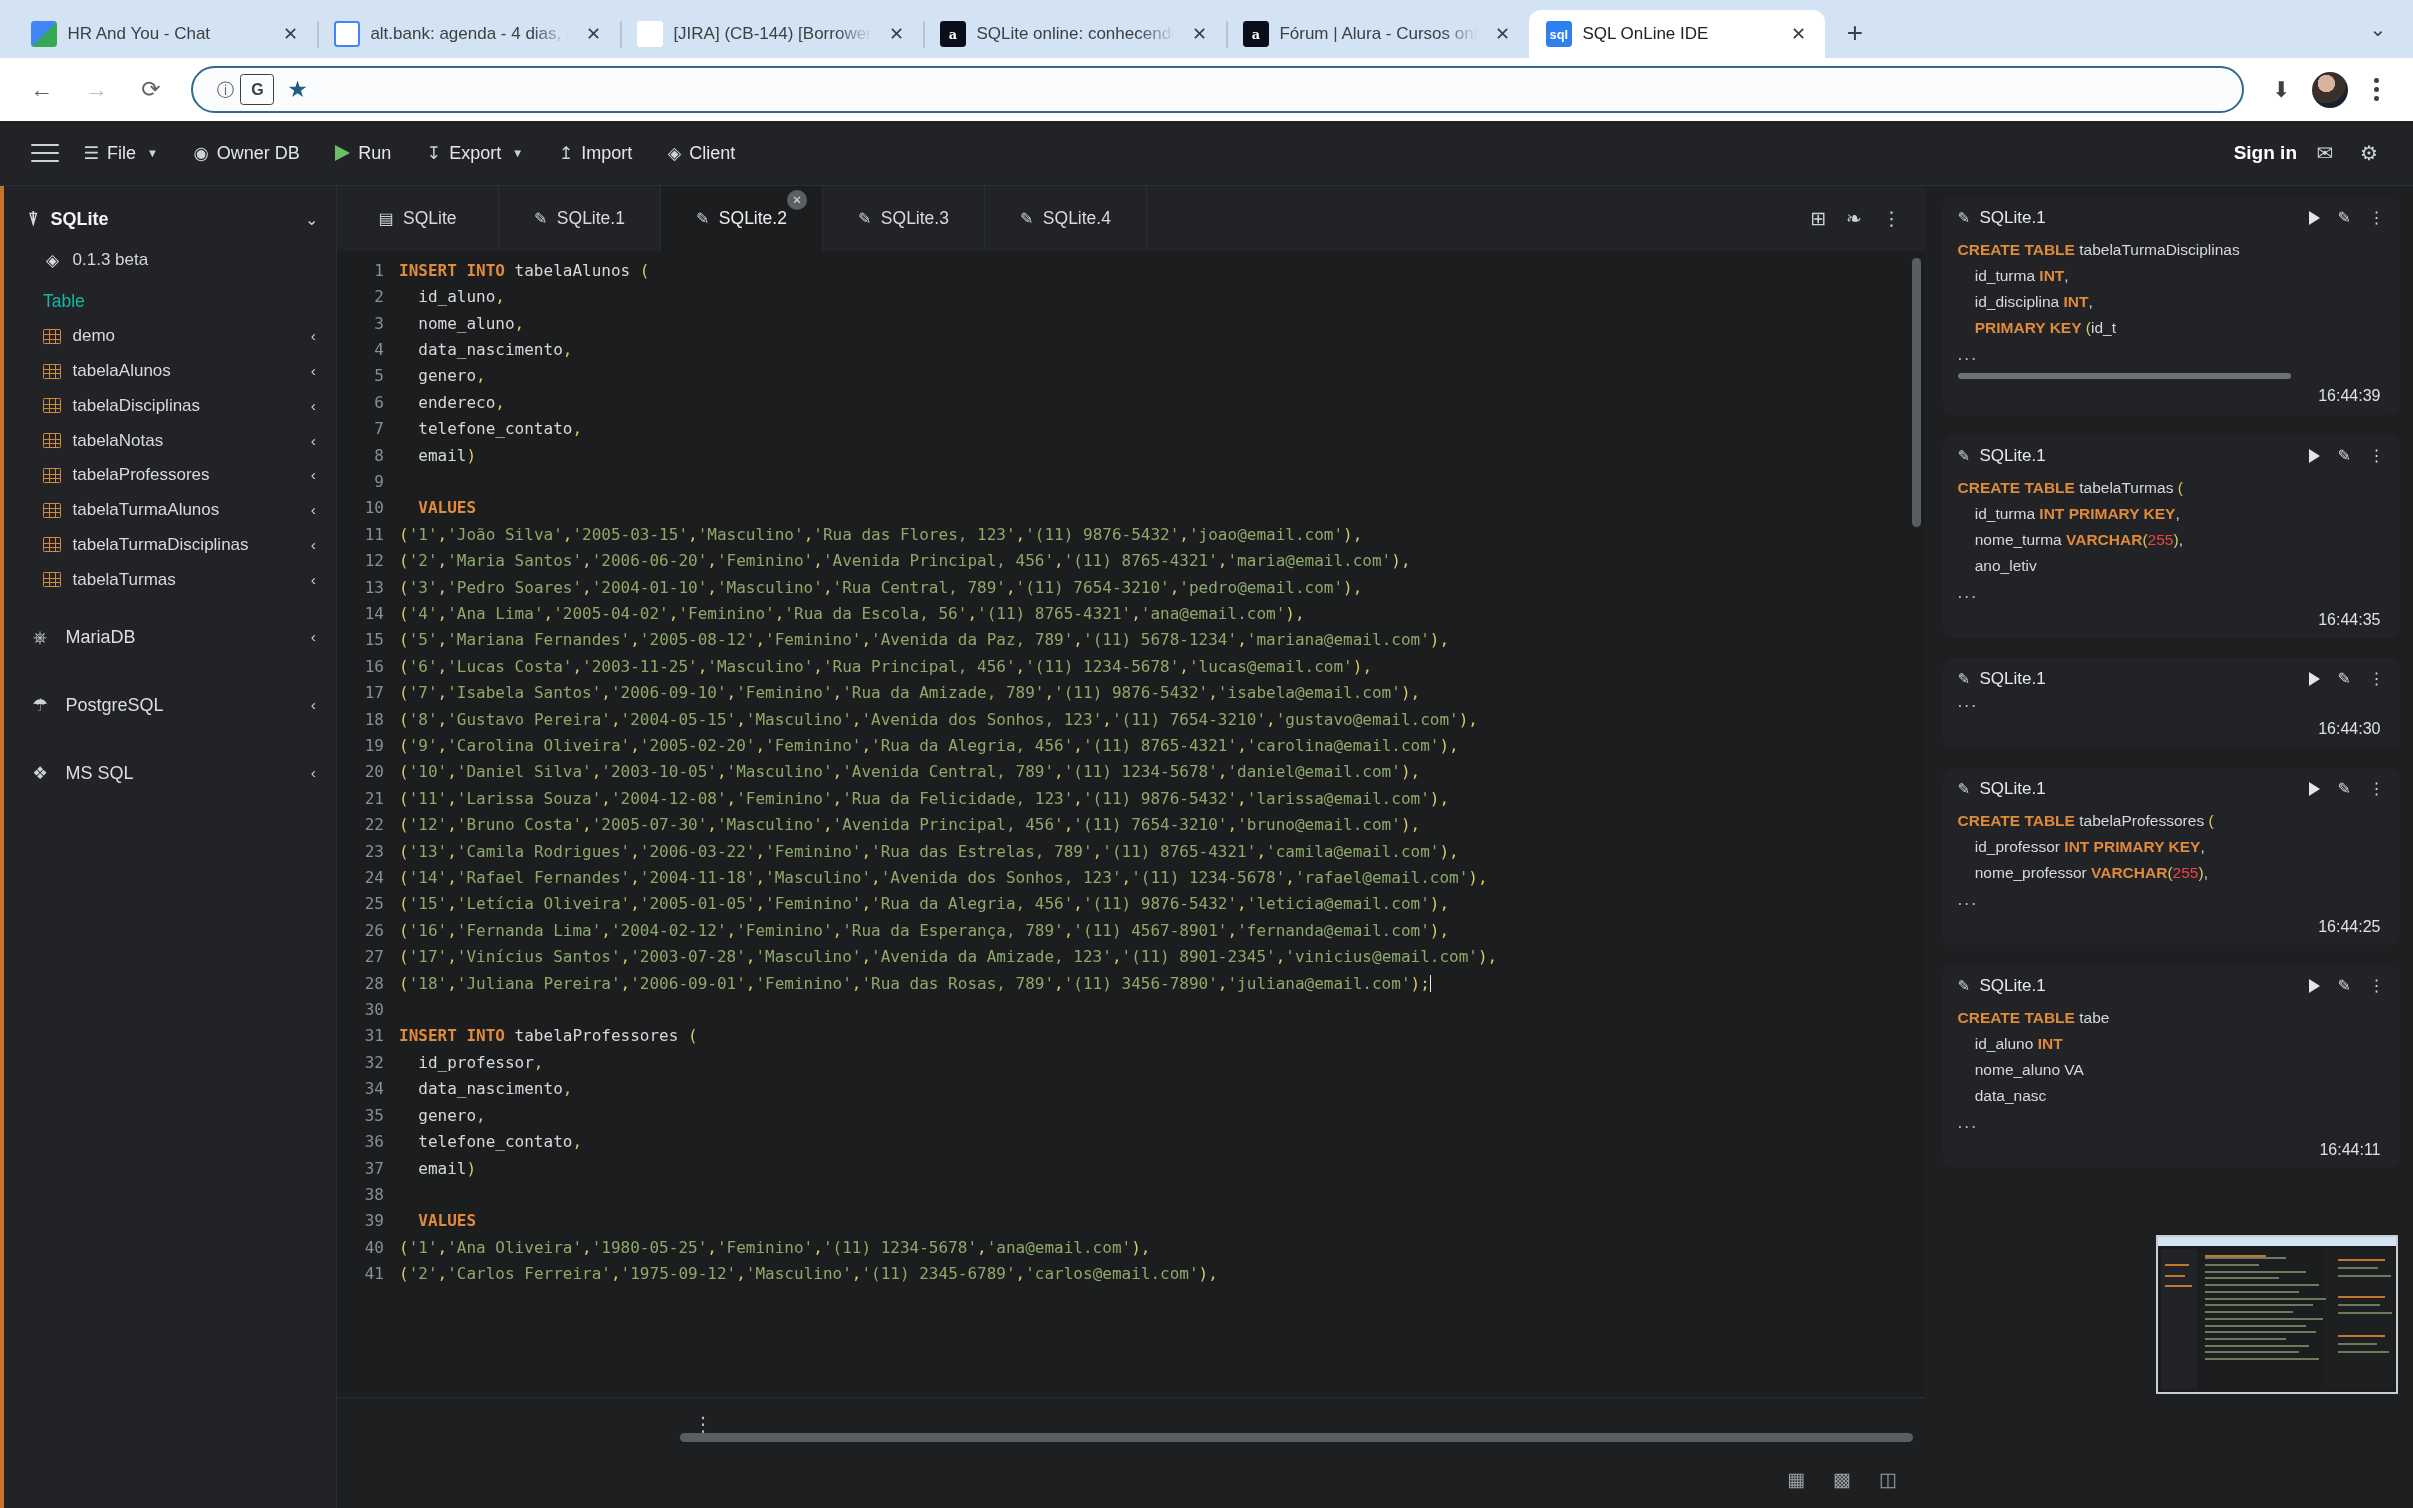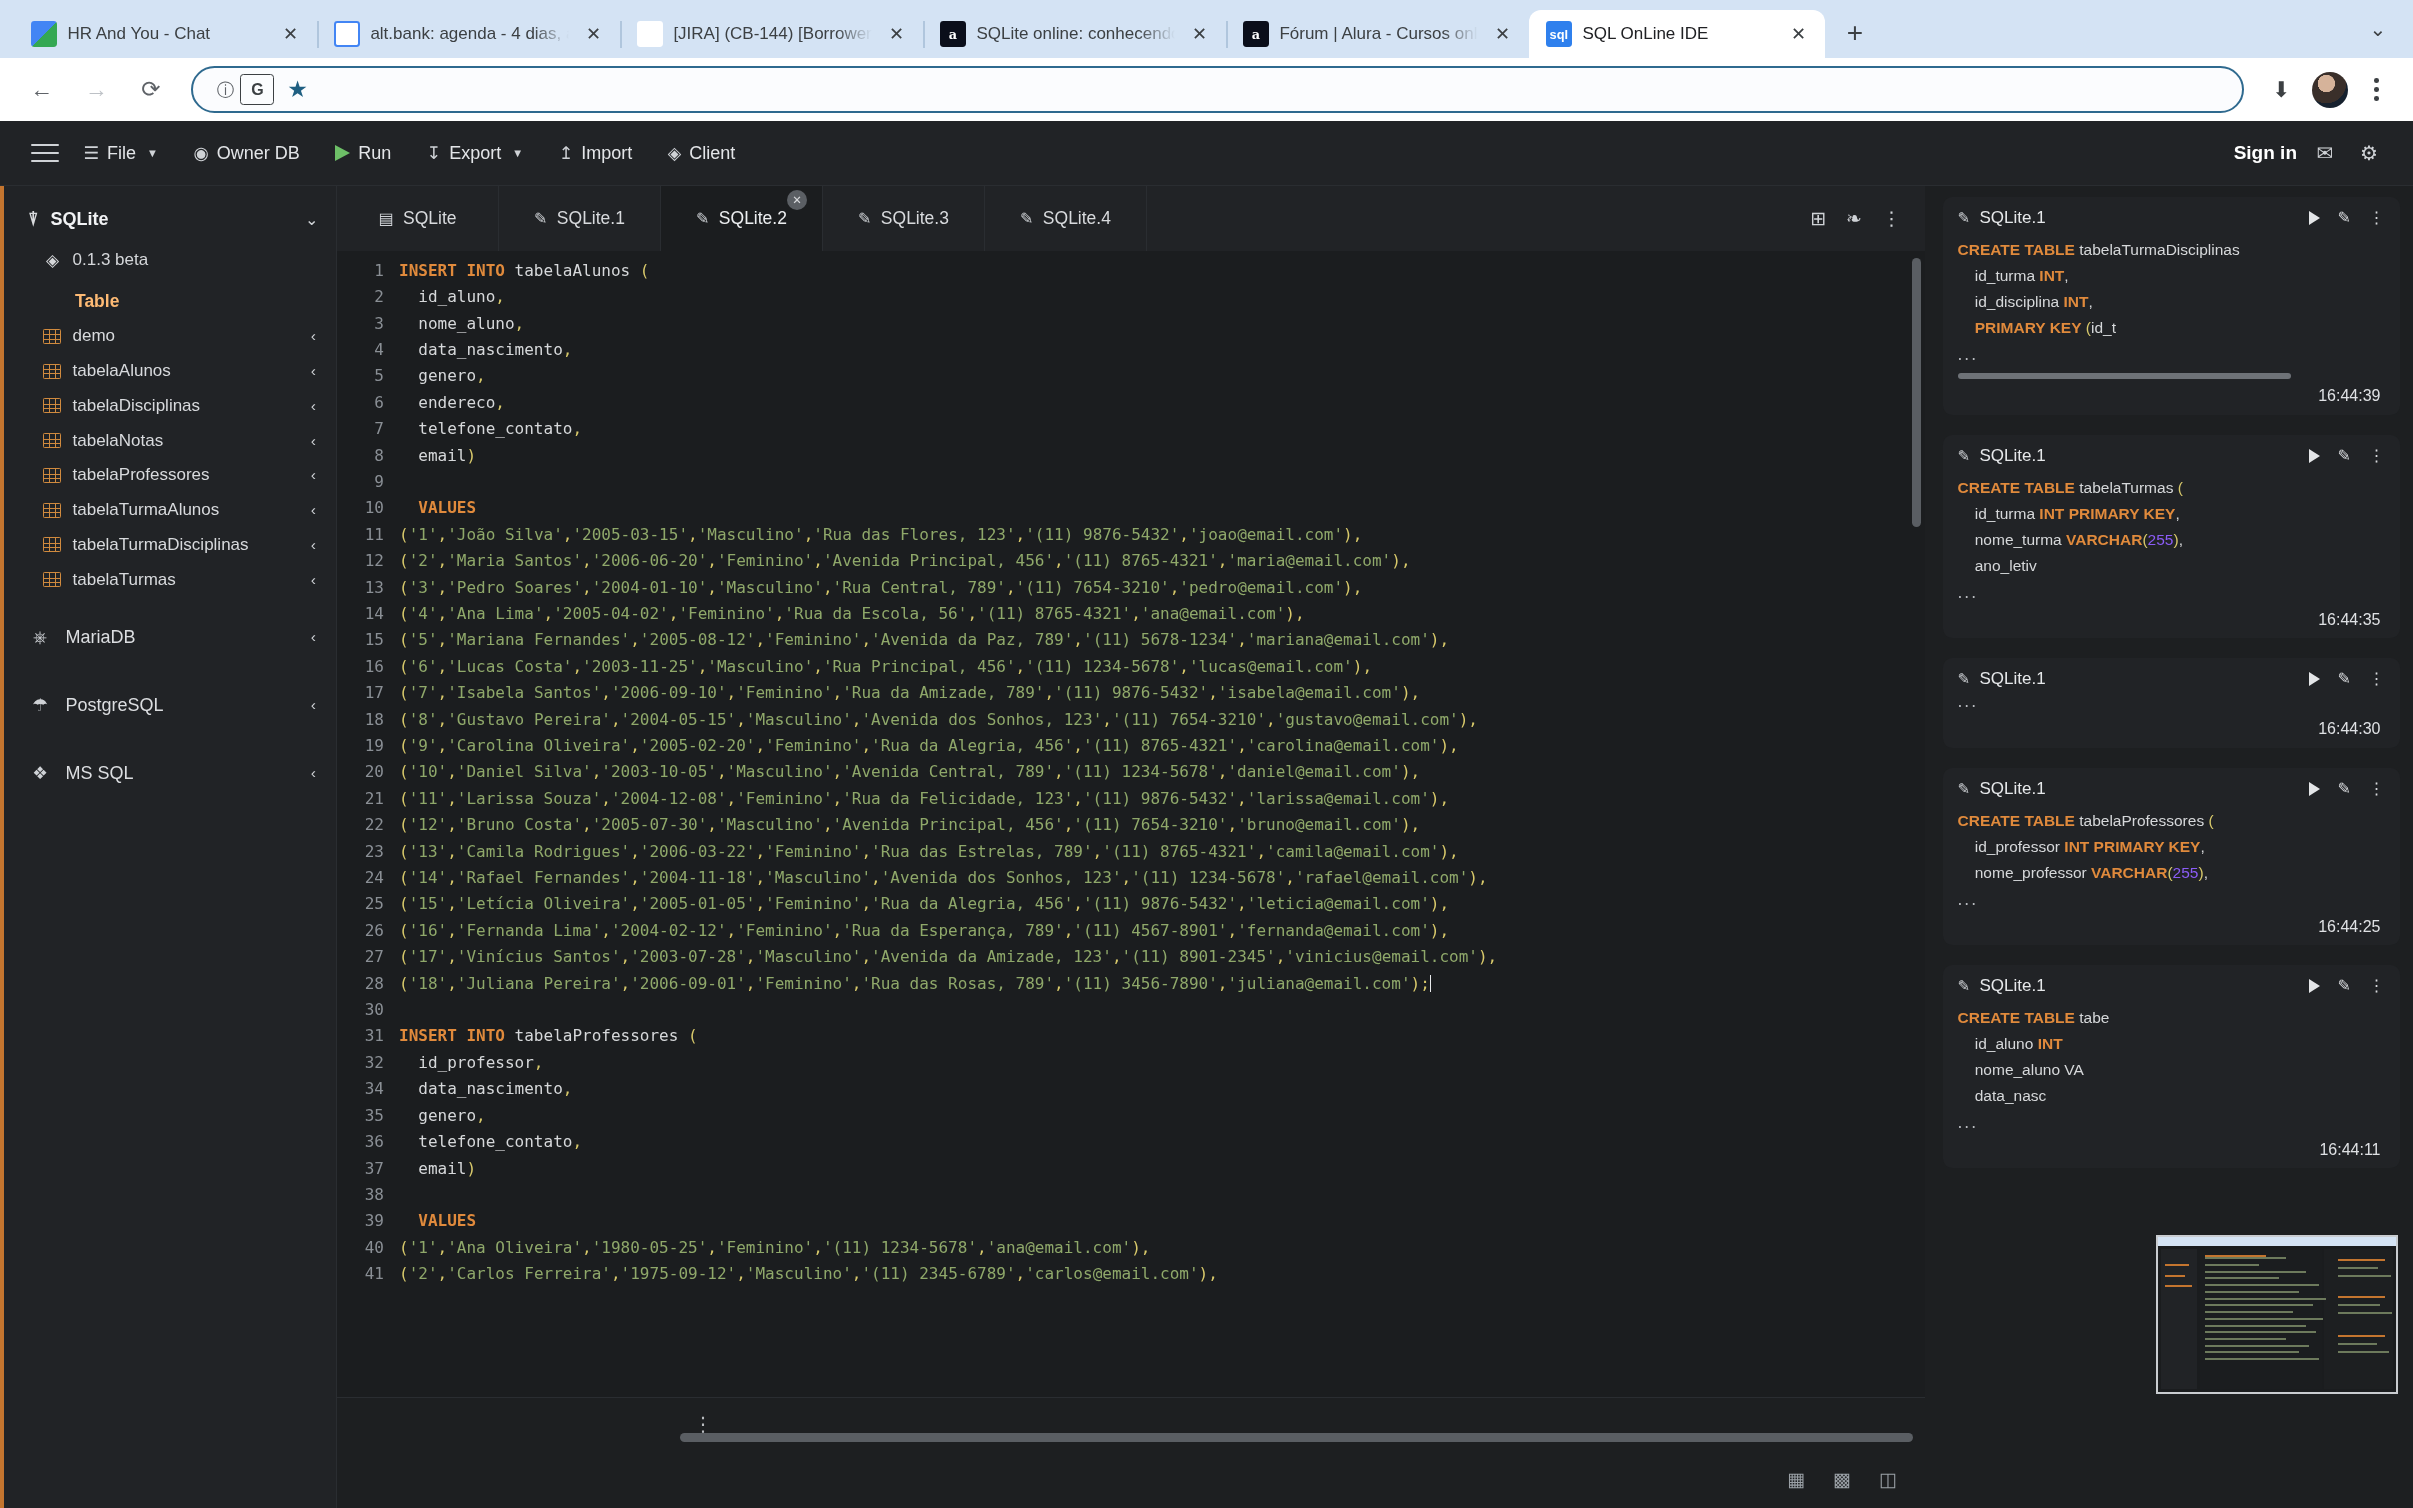--- a/index.html
+++ b/index.html
@@ -133,21 +133,21 @@
   .side-head {
     display:flex; align-items:center; gap:12px; padding: 10.8px 17.5px 10.8px 24px;
     color:#f2f3f5; font-size:18px; font-weight:bold;
   }
   .side-head .sicon { font-size:17.5px; color:#d8dadd; }
   .side-head .schev { margin-left:auto; font-size:16px; color:#cfd2d6; font-weight:400;}
   .side-sub {
     display:flex; align-items:center; gap:13.5px; padding: 9.4px 17.5px 9.4px 42px;
     color:#d5d7da; font-size:17px;
   }
-  .side-label { padding: 10.8px 17.5px 6.7px 39px; color:#fdba74; font-size:17.5px; font-weight:bold;margin-left:32px; }
+  .side-label { padding: 10.8px 17.5px 6.7px 39px; color:#14b8a6; font-size:17.5px; font-weight:normal; }
   .side-row {
     display:flex; align-items:center; gap:12px; padding: 7.4px 20px 7.4px 39px;
     color:#d8dadd; font-size:17px;
   }
   .tbl-ico {
     width:17.5px; height:15px; flex:0 0 17.5px; border:1.3px solid #d08a3e; border-radius:1.3px;
     background:
       linear-gradient(#d08a3e,#d08a3e) 0 4.7px/100% 1.3px no-repeat,
       linear-gradient(#d08a3e,#d08a3e) 0 8.8px/100% 1.3px no-repeat,
       linear-gradient(#d08a3e,#d08a3e) 5.4px 0/1.3px 100% no-repeat,
@@ -227,21 +227,21 @@
   .hc-acts { margin-left:auto; display:flex; align-items:center; gap:17.5px; }
   .hc-acts .a { color:#d8dadd; font-size:16px; }
   .hc-play { width:0;height:0;border-left:11.4px solid #e4e6e8;
              border-top:7.4px solid transparent;border-bottom:7.4px solid transparent; }
   .hc-code { margin-top: 9.4px; font-family:Liberation Sans, sans-serif;
              font-size: 15.5px; line-height: 26px; white-space:pre; color:#d6d8da;
              overflow:hidden; }
   .hc-dots { color:#b9bcc0; font-size:17.5px; letter-spacing:2px; margin-top:2.7px; }
   .hc-sb { height:6.7px; background:#6e7277; border-radius:3.4px; margin-top:8px; width: 78%; }
   .hc-time { text-align:right; color:#dfe1e4; font-size:16px; padding: 8px 4px 2.7px 0; }
-  .num { color:#8b5cf6; }
+  .num { color:#ef4444; }
 
   .thumb {
     position:absolute; right: 15px; bottom: 114px; width: 242px; height: 159px;
     border: 2px solid #c9ccd0; background:#1a1c1e; overflow:hidden;
   }
   .thumb .tt { position:absolute; inset:0; }
   .thumb .bar { position:absolute; left:0; right:0; top:0; height:9.4px; background:#d4e3f4; }
   .thumb .lp { position:absolute; left:2.7px; top:12px; width:36px; bottom:2.7px;
                background:#212326; }
   .thumb .mp { position:absolute; left:42px; top:12px; right:74px; bottom:2.7px;

